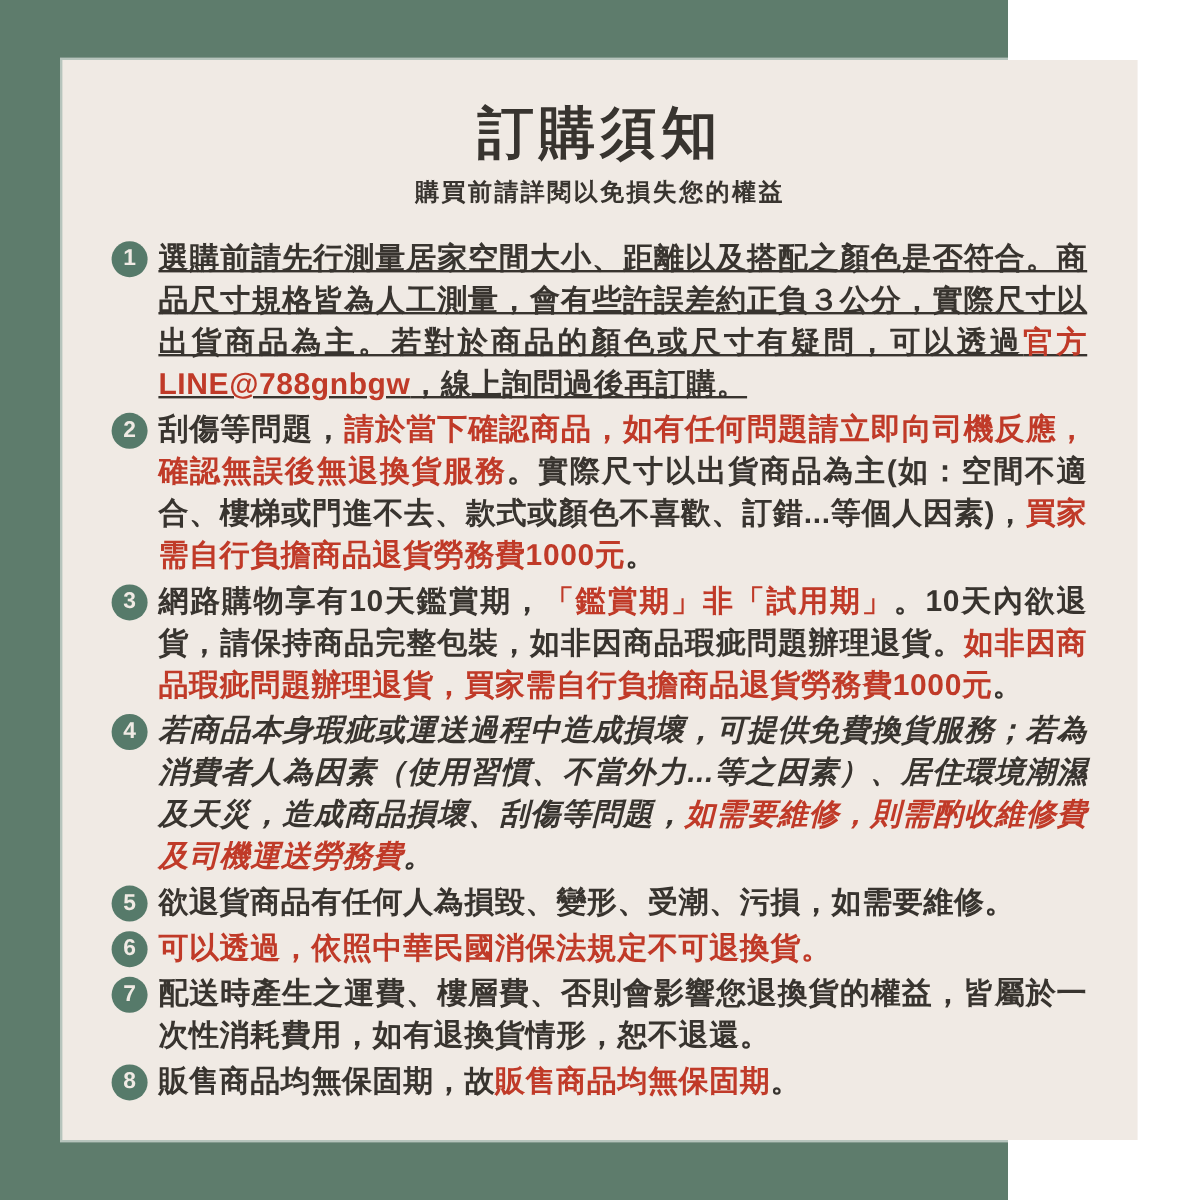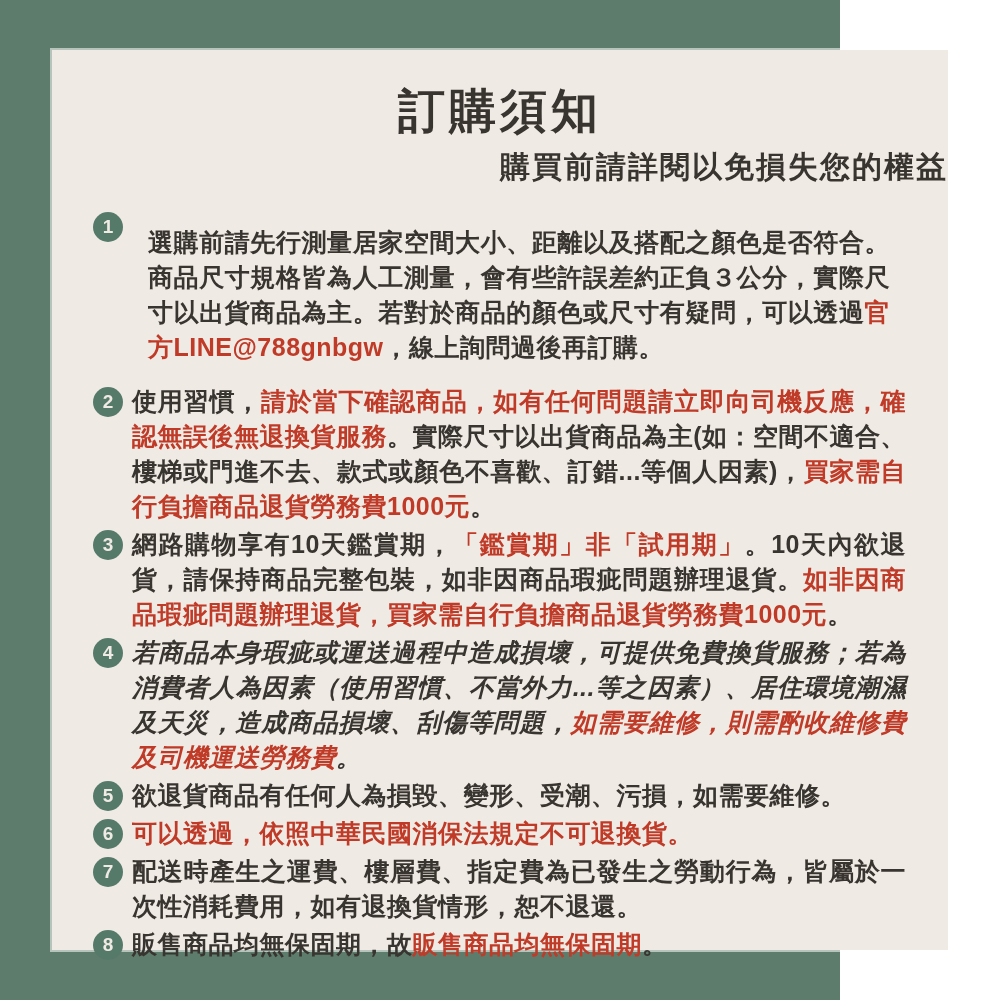--- a/index.html
+++ b/index.html
@@ -16,22 +16,22 @@
     background:var(--card,#F0EAE4);
     box-shadow:0 0 0 2px rgba(255,255,255,.55);
     box-sizing:border-box;
   }
   .title {
     margin:36px 0 0; text-align:center;
     font-size:47px; line-height:1.05; font-weight:800;
     letter-spacing:4px; color:var(--ink,#38342F);
   }
   .subtitle {
-    margin:15px 0 0; text-align:right;
-    font-size:30px; line-height:1.1; font-weight:800;
+    margin:15px 0 0; text-align:center;
+    font-size:20px; line-height:1.1; font-weight:800;
     letter-spacing:2px; color:var(--ink,#38342F);
   }
   .list { margin:26px 42px 0 41px; }
   .item { display:flex; align-items:flex-start; margin-bottom:3px; }
   .badge {
     flex:0 0 30px; width:30px; height:30px; border-radius:50%;
     background:var(--badge,#567A6A); color:var(--card,#F0EAE4);
     font-size:19px; font-weight:700; line-height:30px; text-align:center;
     margin:3px 9px 0 0;
   }
@@ -45,45 +45,45 @@
 </head>
 <body>
 
 <div class="stage">
   <div class="card">
     <h1 class="title">訂購須知</h1>
     <h2 class="subtitle">購買前請詳閱以免損失您的權益</h2>
     <div class="list" id="notice-list">
         <div class="item">
           <span class="badge">1</span>
-          <p class="text" style="margin: 16px;"><span class="seg-black">選購前請先行測量居家空間大小、距離以及搭配之顏色是否符合。商品尺寸規格皆為人工測量，會有些許誤差約正負３公分，實際尺寸以出貨商品為主。若對於商品的顏色或尺寸有疑問，可以透過</span><span class="seg-red">官方LINE@788gnbgw</span><span class="seg-black">，線上詢問過後再訂購。</span></p>
+          <p class="text" style="margin: 0px; text-decoration: underline;"><span class="seg-black">選購前請先行測量居家空間大小、距離以及搭配之顏色是否符合。商品尺寸規格皆為人工測量，會有些許誤差約正負３公分，實際尺寸以出貨商品為主。若對於商品的顏色或尺寸有疑問，可以透過</span><span class="seg-red">官方LINE@788gnbgw</span><span class="seg-black">，線上詢問過後再訂購。</span></p>
         </div>
         <div class="item">
           <span class="badge">2</span>
-          <p class="text" style="margin: 0px;"><span class="seg-black">使用習慣，</span><span class="seg-red">請於當下確認商品，如有任何問題請立即向司機反應，確認無誤後無退換貨服務</span><span class="seg-black">。實際尺寸以出貨商品為主(如：空間不適合、樓梯或門進不去、款式或顏色不喜歡、訂錯...等個人因素)，</span><span class="seg-red">買家需自行負擔商品退貨勞務費1000元</span><span class="seg-black">。</span></p>
+          <p class="text" style="margin: 0px;"><span class="seg-black">刮傷等問題，</span><span class="seg-red">請於當下確認商品，如有任何問題請立即向司機反應，確認無誤後無退換貨服務</span><span class="seg-black">。實際尺寸以出貨商品為主(如：空間不適合、樓梯或門進不去、款式或顏色不喜歡、訂錯...等個人因素)，</span><span class="seg-red">買家需自行負擔商品退貨勞務費1000元</span><span class="seg-black">。</span></p>
         </div>
         <div class="item">
           <span class="badge">3</span>
           <p class="text" style="margin: 0px;"><span class="seg-black">網路購物享有10天鑑賞期，</span><span class="seg-red">「鑑賞期」非「試用期」</span><span class="seg-black">。10天內欲退貨，請保持商品完整包裝，如非因商品瑕疵問題辦理退貨。</span><span class="seg-red">如非因商品瑕疵問題辦理退貨，買家需自行負擔商品退貨勞務費1000元</span><span class="seg-black">。</span></p>
         </div>
         <div class="item">
           <span class="badge">4</span>
           <p class="text" style="margin: 0px; font-style: italic;"><span class="seg-black">若商品本身瑕疵或運送過程中造成損壞，可提供免費換貨服務；若為消費者人為因素（使用習慣、不當外力...等之因素）、居住環境潮濕及天災，造成商品損壞、刮傷等問題，</span><span class="seg-red">如需要維修，則需酌收維修費及司機運送勞務費</span><span class="seg-black">。</span></p>
         </div>
         <div class="item">
           <span class="badge">5</span>
           <p class="text" style="margin: 0px;"><span class="seg-black">欲退貨商品有任何人為損毀、變形、受潮、污損，如需要維修。</span></p>
         </div>
         <div class="item">
           <span class="badge">6</span>
           <p class="text" style="margin: 0px;"><span class="seg-red">可以透過，依照中華民國消保法規定不可退換貨。</span></p>
         </div>
         <div class="item">
           <span class="badge">7</span>
-          <p class="text" style="margin: 0px;"><span class="seg-black">配送時產生之運費、樓層費、指定費為已發生之勞動行為，皆屬於一次性消耗費用，如有退換貨情形，恕不退還。</span></p>
+          <p class="text" style="margin: 0px;"><span class="seg-black">配送時產生之運費、樓層費、否則會影響您退換貨的權益，皆屬於一次性消耗費用，如有退換貨情形，恕不退還。</span></p>
         </div>
         <div class="item">
           <span class="badge">8</span>
           <p class="text" style="margin: 0px;"><span class="seg-black">販售商品均無保固期，故</span><span class="seg-red">販售商品均無保固期</span><span class="seg-black">。</span></p>
         </div>
       </div>
   </div>
 </div>
 
 </body></html>

